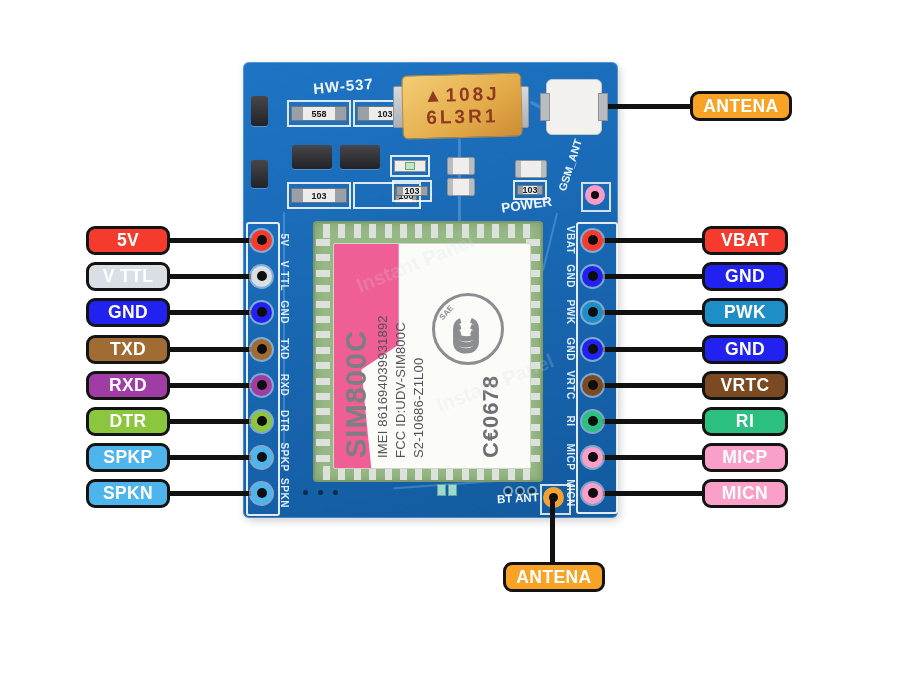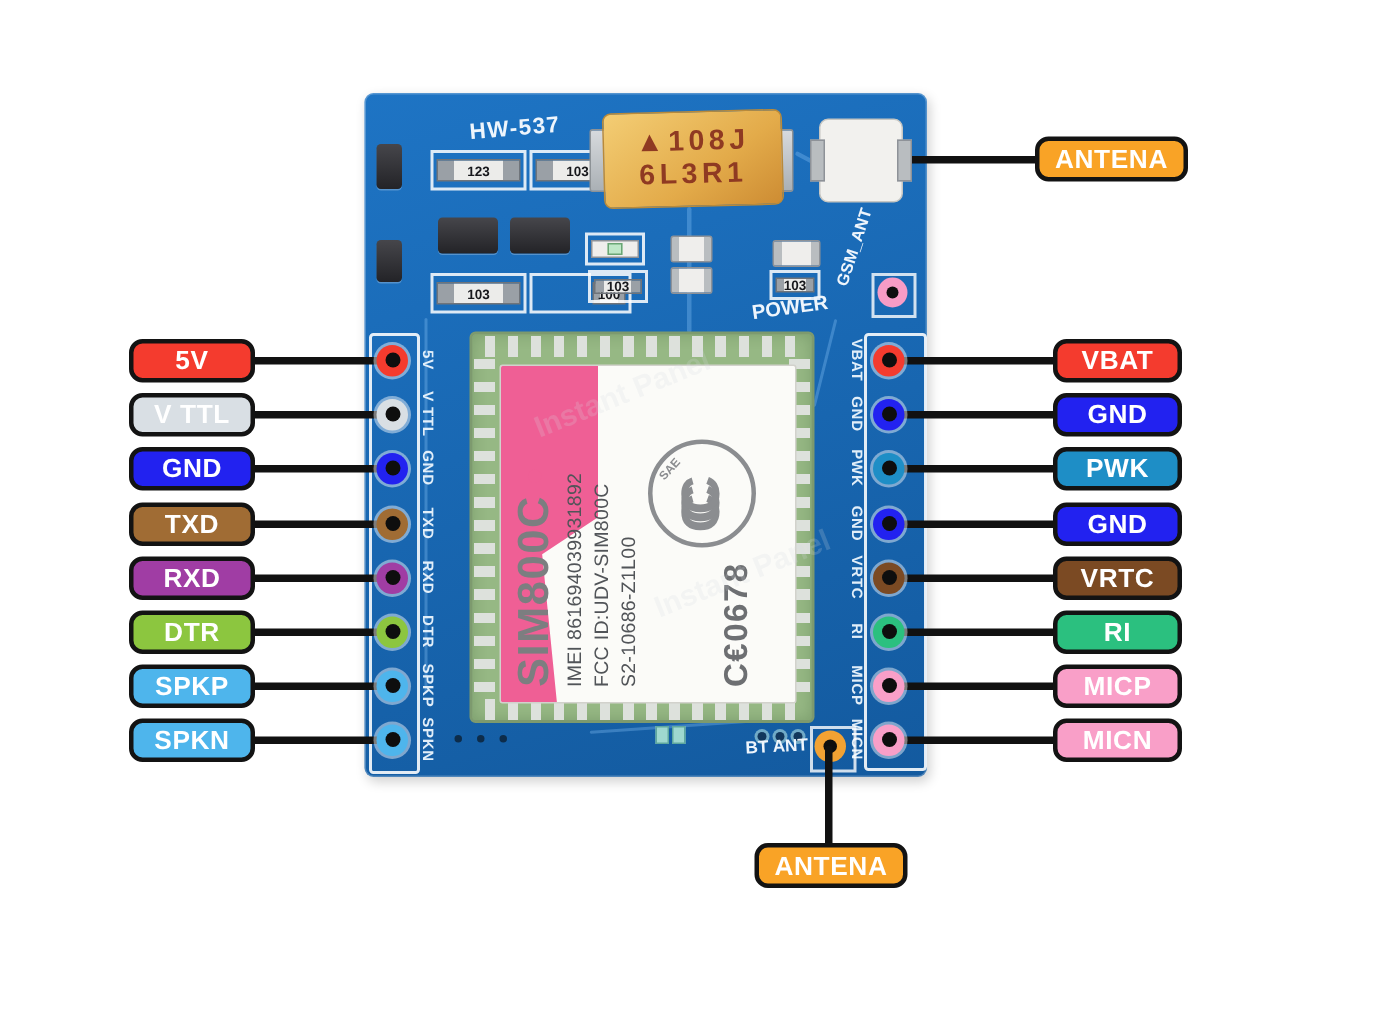--- a/index.html
+++ b/index.html
@@ -90,21 +90,21 @@
 
     <div class="silktext" style="left:70px;top:14px;width:90px;font-size:15px;letter-spacing:1px;transform:rotate(-5deg);">HW-537</div>
 
     <div class="trans" style="left:8px;top:34px;width:17px;height:30px;"></div>
     <div class="trans" style="left:8px;top:98px;width:17px;height:28px;"></div>
 
     <div class="trans" style="left:49px;top:83px;width:40px;height:24px;"></div>
     <div class="trans" style="left:97px;top:83px;width:40px;height:24px;"></div>
 
     <div class="comp-frame" style="left:44px;top:38px;width:64px;height:27px;">
-      <div class="res">123</div>
+      <div class="res">558</div>
     </div>
     <div class="comp-frame" style="left:110px;top:38px;width:64px;height:27px;">
       <div class="res">103</div>
     </div>
     <div class="comp-frame" style="left:44px;top:120px;width:64px;height:27px;">
       <div class="res">103</div>
     </div>
     <div class="comp-frame" style="left:110px;top:120px;width:68px;height:27px;padding-left:40px;">
       <div class="res">100</div>
     </div>

